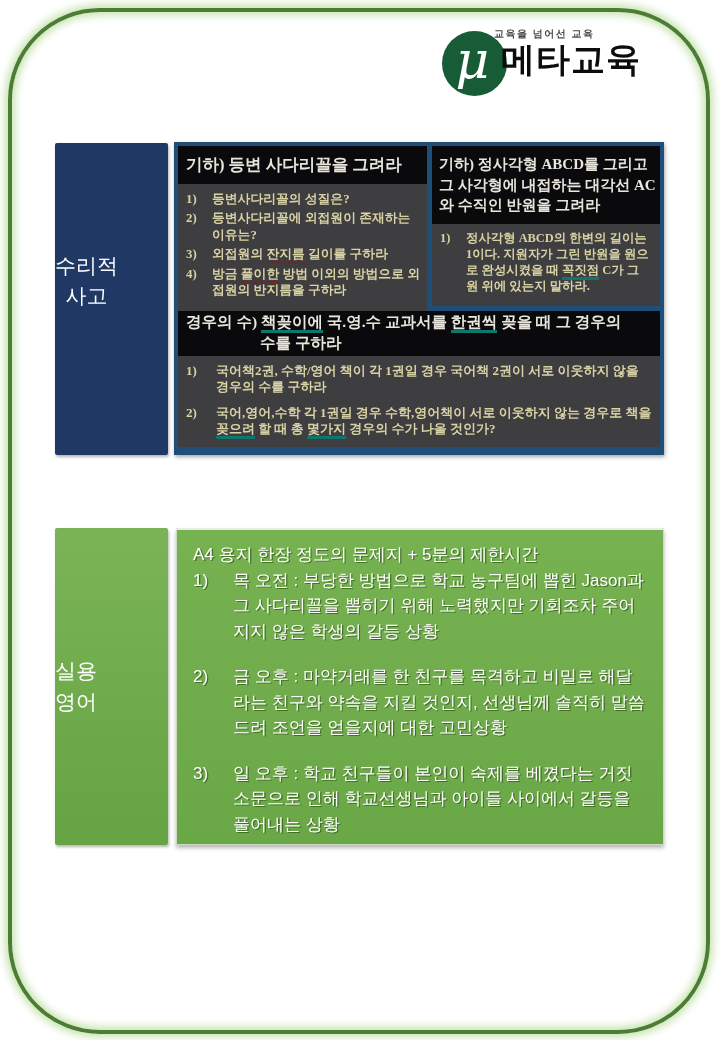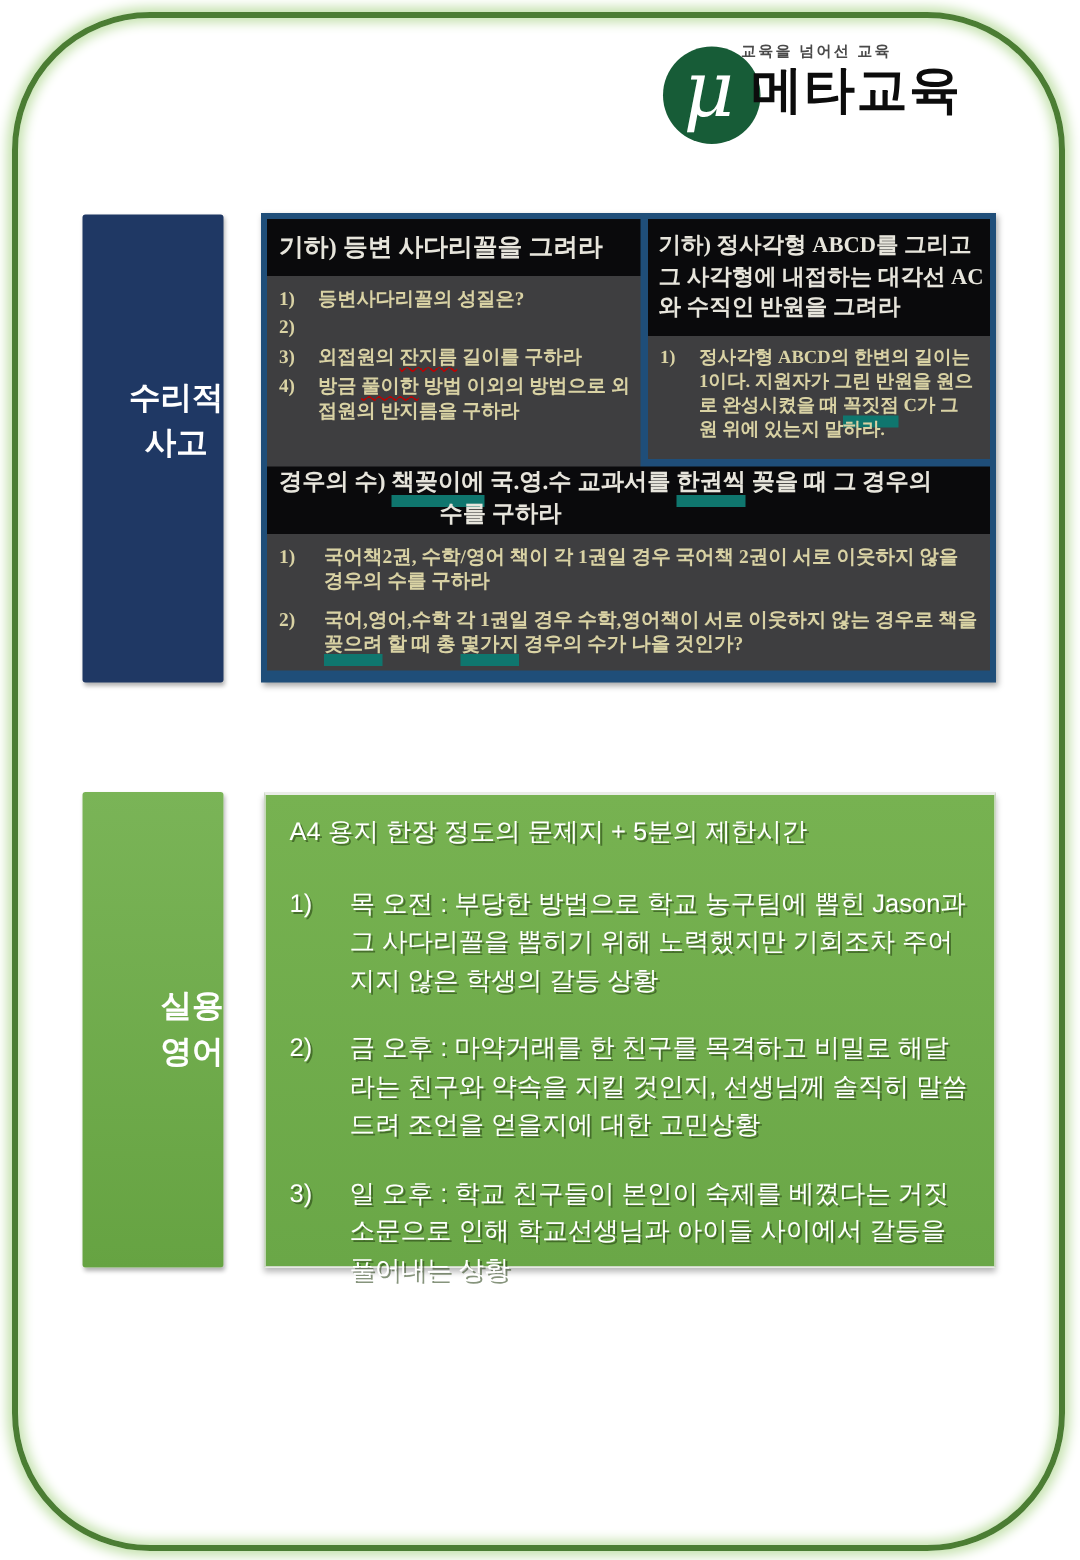--- a/index.html
+++ b/index.html
@@ -15,22 +15,22 @@
   .logo-circle{position:absolute;left:442px;top:31px;width:65px;height:65px;border-radius:50%;
                background:#175c37;display:flex;align-items:center;justify-content:center;z-index:3;}
   .logo-mu{color:#ffffff;font-family:"DejaVu Serif", serif;font-style:italic;
            font-size:52px;line-height:1;transform:translate(-2px,-4px);}
   .logo-tagline{position:absolute;left:494px;top:27px;font-size:10px;font-weight:bold;
                 color:#4a4a4a;letter-spacing:1.5px;z-index:4;}
   .logo-brand{position:absolute;left:501px;top:37px;font-size:34px;font-weight:bold;
               color:#0c0c0c;letter-spacing:1px;z-index:4;}
 
   
-  .label-box{position:absolute;width:94px;display:flex;flex-direction:column;align-items:flex-end;
-             justify-content:center;color:#ffffff;font-size:21px;font-weight:bold;line-height:1.45;
+  .label-box{position:absolute;width:113px;display:flex;flex-direction:column;align-items:flex-start;
+             justify-content:center;color:#ffffff;font-size:21px;font-weight:normal;line-height:1.45;
              box-shadow:1px 2px 3px rgba(0,0,0,.3);border-radius:2px;}
   .label-math{left:55px;top:143px;height:312px;background:#1f3864;}
   .label-math .label-lines{transform:translateY(-18px);text-align:center;}
   .label-eng{left:55px;top:528px;height:317px;background:linear-gradient(180deg,#7ab457,#66a342);}
   .label-eng .label-lines{text-align:center;}
 
   
   .board{position:absolute;left:174px;top:142px;width:490px;height:313px;background:#1f4e79;
          box-shadow:1px 2px 4px rgba(0,0,0,.35);}
   .slide{position:absolute;display:flex;flex-direction:column;
@@ -42,32 +42,32 @@
   .slide-tl .slide-title{height:38px;font-size:16.5px;}
   .slide-tr{left:258px;top:4px;width:228px;height:160px;}
   .slide-tr .slide-title{height:78px;font-size:15px;line-height:1.38;padding-left:7px;justify-content:center;}
   .slide-bot{left:4px;top:169px;width:482px;height:136px;}
   .slide-bot .slide-title{height:45px;font-size:15.5px;line-height:1.35;}
   .slide-bot .slide-body{font-size:13px;}
   .item{display:grid;grid-template-columns:26px 1fr;margin-bottom:3px;line-height:1.28;}
   .slide-tl .slide-body{font-size:12.8px;}
   .slide-tr .slide-body{font-size:12.4px;}
   .slide-bot .item{grid-template-columns:30px 1fr;margin-bottom:9px;}
-  .title-indent2{margin-left:107px;}
-  .u-red{border-bottom:8px solid #0f766e;padding-bottom:0px;}
+  .title-indent2{margin-left:74px;}
+  .u-red{border-bottom:3px solid #0f766e;padding-bottom:0px;}
   .u-wavy{text-decoration:underline wavy #c00000 1px;text-underline-offset:2px;}
 
   
   .eng-box{position:absolute;left:176px;top:528px;width:488px;height:317px;
            background:linear-gradient(180deg,#77b251,#6aa747);
            border:1px solid #cdd8c5;border-top:2px solid #e9ece6;
            box-shadow:0 3px 4px rgba(0,0,0,.28);box-sizing:border-box;
            padding:12px 14px 0 16px;color:#ffffff;font-size:17px;line-height:1.5;
            text-shadow:1.4px 1.4px 0 rgba(35,61,17,.55);}
-  .eng-header{margin-bottom:22px;}
+  .eng-header{}
   .eng-item{display:grid;grid-template-columns:40px 1fr;margin-bottom:20px;}
 </style>
 </head>
 <body>
 
 <div class="page">
 
   <div class="frame"></div>
 
   <div class="logo-circle">
@@ -89,20 +89,21 @@
       <div class="slide-title">
         <span>기하) 등변 사다리꼴을 그려라</span>
       </div>
       <div class="slide-body">
         <div class="item">
           <span>1)</span>
           <span>등변사다리꼴의 성질은?</span>
         </div>
         <div class="item">
           <span>2)</span>
+          <span>등변사다리꼴에 외접원이 존재하는 이유는?</span>
         </div>
         <div class="item">
           <span>3)</span>
           <span><span>외접원의 </span><span class="u-wavy">잔지름</span><span> 길이를 구하라</span></span>
         </div>
         <div class="item">
           <span>4)</span>
           <span><span>방금 </span><span class="u-wavy">풀이한</span><span> 방법 이외의 방법으로 외접원의 반지름을 구하라</span></span>
         </div>
       </div>

